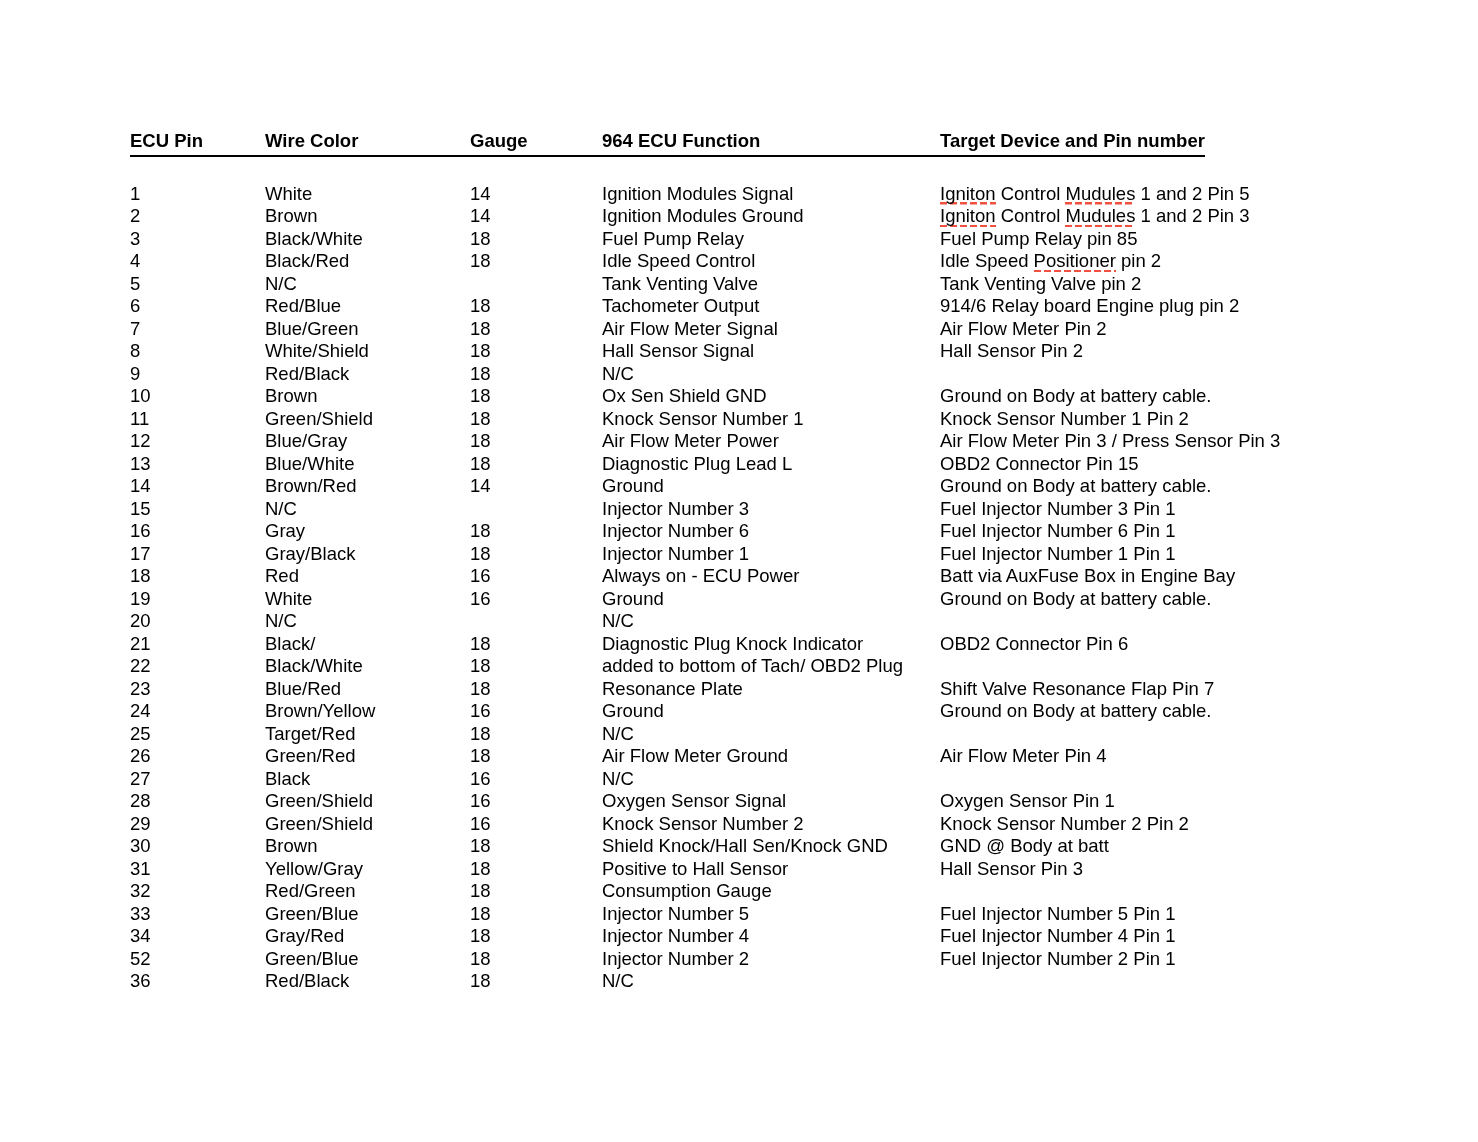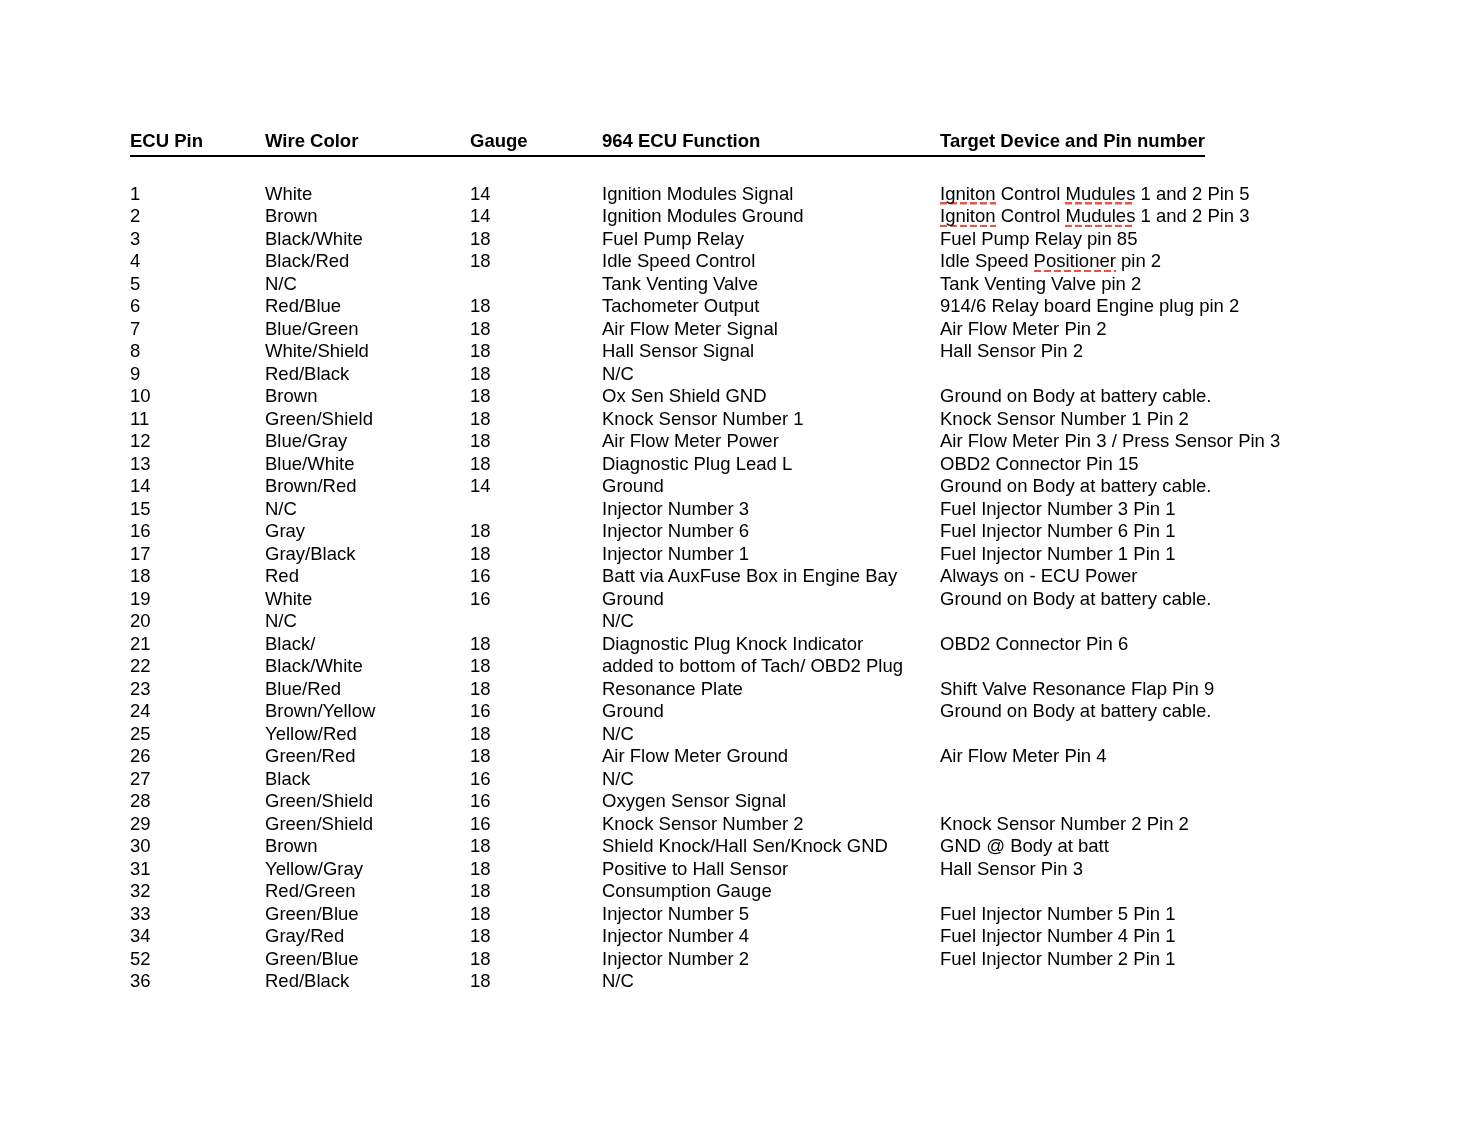--- a/index.html
+++ b/index.html
@@ -176,22 +176,22 @@
           <div class="cell cell-pin">17</div>
           <div class="cell cell-wire">Gray/Black</div>
           <div class="cell cell-gauge">18</div>
           <div class="cell cell-function">Injector Number 1</div>
           <div class="cell cell-target">Fuel Injector Number 1 Pin 1</div>
         </div>
         <div class="row">
           <div class="cell cell-pin">18</div>
           <div class="cell cell-wire">Red</div>
           <div class="cell cell-gauge">16</div>
+          <div class="cell cell-function">Always on - ECU Power</div>
           <div class="cell cell-target">Batt via AuxFuse Box in Engine Bay</div>
-          <div class="cell cell-function">Always on - ECU Power</div>
         </div>
         <div class="row">
           <div class="cell cell-pin">19</div>
           <div class="cell cell-wire">White</div>
           <div class="cell cell-gauge">16</div>
           <div class="cell cell-function">Ground</div>
           <div class="cell cell-target">Ground on Body at battery cable.</div>
         </div>
         <div class="row">
           <div class="cell cell-pin">20</div>
@@ -211,32 +211,32 @@
           <div class="cell cell-pin">22</div>
           <div class="cell cell-wire">Black/White</div>
           <div class="cell cell-gauge">18</div>
           <div class="cell cell-target">added to bottom of Tach/ OBD2 Plug</div>
         </div>
         <div class="row">
           <div class="cell cell-pin">23</div>
           <div class="cell cell-wire">Blue/Red</div>
           <div class="cell cell-gauge">18</div>
           <div class="cell cell-function">Resonance Plate</div>
-          <div class="cell cell-target">Shift Valve Resonance Flap Pin 9</div>
+          <div class="cell cell-target">Shift Valve Resonance Flap Pin 7</div>
         </div>
         <div class="row">
           <div class="cell cell-pin">24</div>
           <div class="cell cell-wire">Brown/Yellow</div>
           <div class="cell cell-gauge">16</div>
           <div class="cell cell-function">Ground</div>
           <div class="cell cell-target">Ground on Body at battery cable.</div>
         </div>
         <div class="row">
           <div class="cell cell-pin">25</div>
-          <div class="cell cell-wire">Yellow/Red</div>
+          <div class="cell cell-wire">Target/Red</div>
           <div class="cell cell-gauge">18</div>
           <div class="cell cell-function">N/C</div>
           <div class="cell cell-target"></div>
         </div>
         <div class="row">
           <div class="cell cell-pin">26</div>
           <div class="cell cell-wire">Green/Red</div>
           <div class="cell cell-gauge">18</div>
           <div class="cell cell-function">Air Flow Meter Ground</div>
           <div class="cell cell-target">Air Flow Meter Pin 4</div>
@@ -246,20 +246,21 @@
           <div class="cell cell-wire">Black</div>
           <div class="cell cell-gauge">16</div>
           <div class="cell cell-function">N/C</div>
           <div class="cell cell-target"></div>
         </div>
         <div class="row">
           <div class="cell cell-pin">28</div>
           <div class="cell cell-wire">Green/Shield</div>
           <div class="cell cell-gauge">16</div>
           <div class="cell cell-function">Oxygen Sensor Signal</div>
+          <div class="cell cell-target">Oxygen Sensor Pin 1</div>
         </div>
         <div class="row">
           <div class="cell cell-pin">29</div>
           <div class="cell cell-wire">Green/Shield</div>
           <div class="cell cell-gauge">16</div>
           <div class="cell cell-function">Knock Sensor Number 2</div>
           <div class="cell cell-target">Knock Sensor Number 2 Pin 2</div>
         </div>
         <div class="row">
           <div class="cell cell-pin">30</div>

